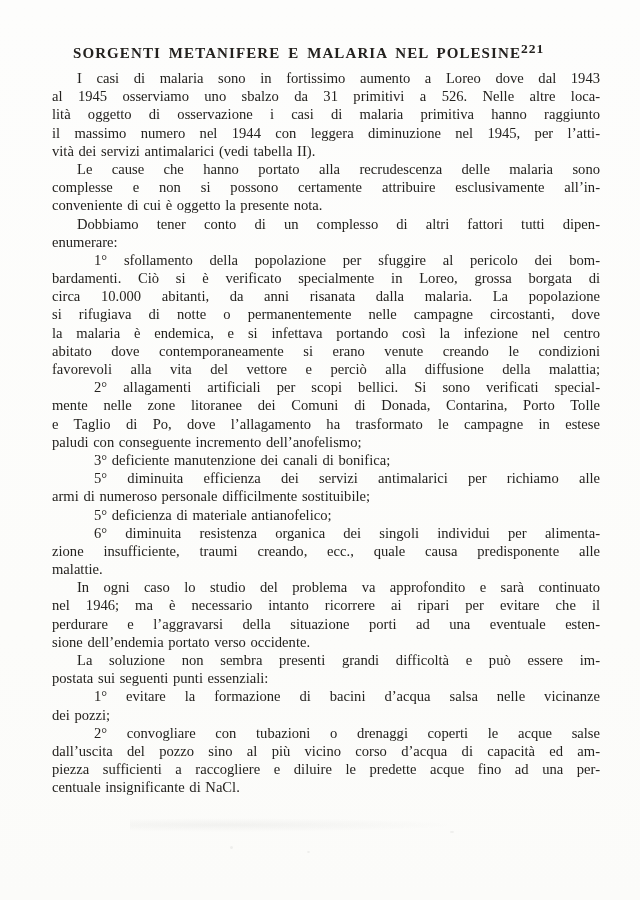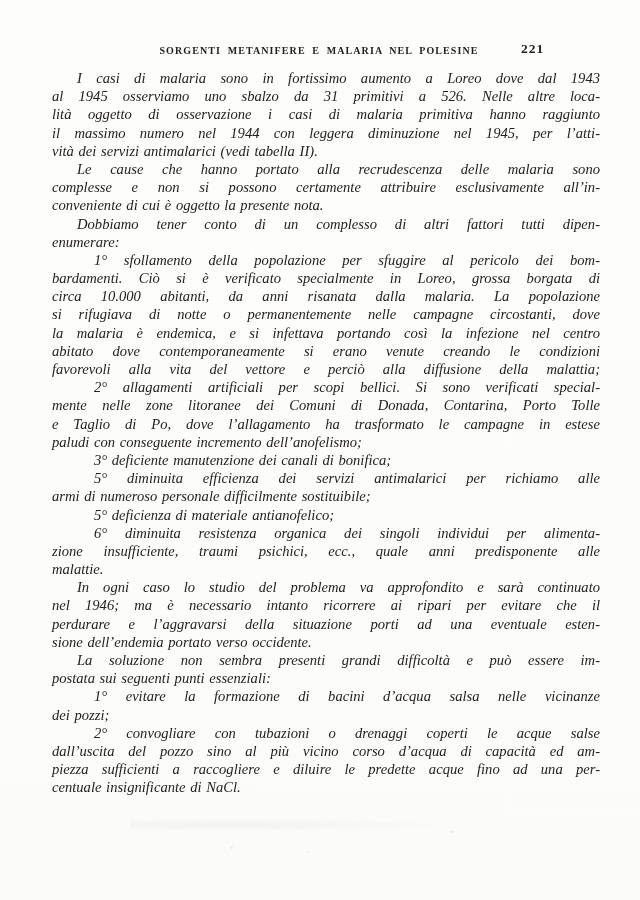--- a/index.html
+++ b/index.html
@@ -14,40 +14,39 @@
     position: relative;
     width: 640px; height: 900px;
     background: linear-gradient(180deg, #fdfdfc 0%, #fcfcfa 70%, #fbfbf9 100%);
   }
   .running-header {
     position: absolute; top: 0; left: 0; width: 640px; height: 60px;
   }
   .header-title {
     position: absolute; top: 45px; left: 297px;
     transform: translateX(-50%);
-    font-size: 10px; font-weight: 700;
+    font-size: 15px; font-weight: 700;
     letter-spacing: 1.1px; word-spacing: 3px;
     white-space: nowrap;
     color: var(--ink, #24221f);
-    margin-left: 22px;
   }
   .page-number {
     position: absolute; top: 41px; left: 521px;
     font-size: 13.5px; font-weight: 700; letter-spacing: 1px;
     color: var(--ink, #24221f);
     text-align: right;
   }
   .text-block {
     position: absolute; top: 69px; left: 52px; width: 548px;
     font-size: 14.6px;
   }
   .para { margin: 0; padding: 0; }
   .line {
     height: 18.2px; line-height: 18.2px;
-    white-space: normal; word-spacing: 1px; font-style: italic;
+    white-space: normal; word-spacing: 1px;
   }
   .line.just { text-align: justify; text-align-last: justify; }
   .line.last { text-align: right; text-align-last: left; }
   .ind-para { text-indent: 25px; }
   .ind-item { text-indent: 42px; }
   .ghost-smudge {
     position: absolute; top: 818px; left: 130px; width: 330px; height: 14px;
     background: radial-gradient(ellipse at 30% 50%, rgba(60,60,55,0.05), rgba(60,60,55,0) 70%);
     pointer-events: none;
   }
@@ -103,21 +102,21 @@
       </div>
       <div class="para">
         <div class="line ind-item just">5° diminuita efficienza dei servizi antimalarici per richiamo alle</div>
         <div class="line last">armi di numeroso personale difficilmente sostituibile;</div>
       </div>
       <div class="para">
         <div class="line ind-item last">5° deficienza di materiale antianofelico;</div>
       </div>
       <div class="para">
         <div class="line ind-item just">6° diminuita resistenza organica dei singoli individui per alimenta-</div>
-        <div class="line just">zione insufficiente, traumi psichici, ecc., quale anni predisponente alle</div>
+        <div class="line just">zione insufficiente, traumi creando, ecc., quale causa predisponente alle</div>
         <div class="line last">malattie.</div>
       </div>
       <div class="para">
         <div class="line ind-para just">In ogni caso lo studio del problema va approfondito e sarà continuato</div>
         <div class="line just">nel 1946; ma è necessario intanto ricorrere ai ripari per evitare che il</div>
         <div class="line just">perdurare e l’aggravarsi della situazione porti ad una eventuale esten-</div>
         <div class="line last">sione dell’endemia portato verso occidente.</div>
       </div>
       <div class="para">
         <div class="line ind-para just">La soluzione non sembra presenti grandi difficoltà e può essere im-</div>

